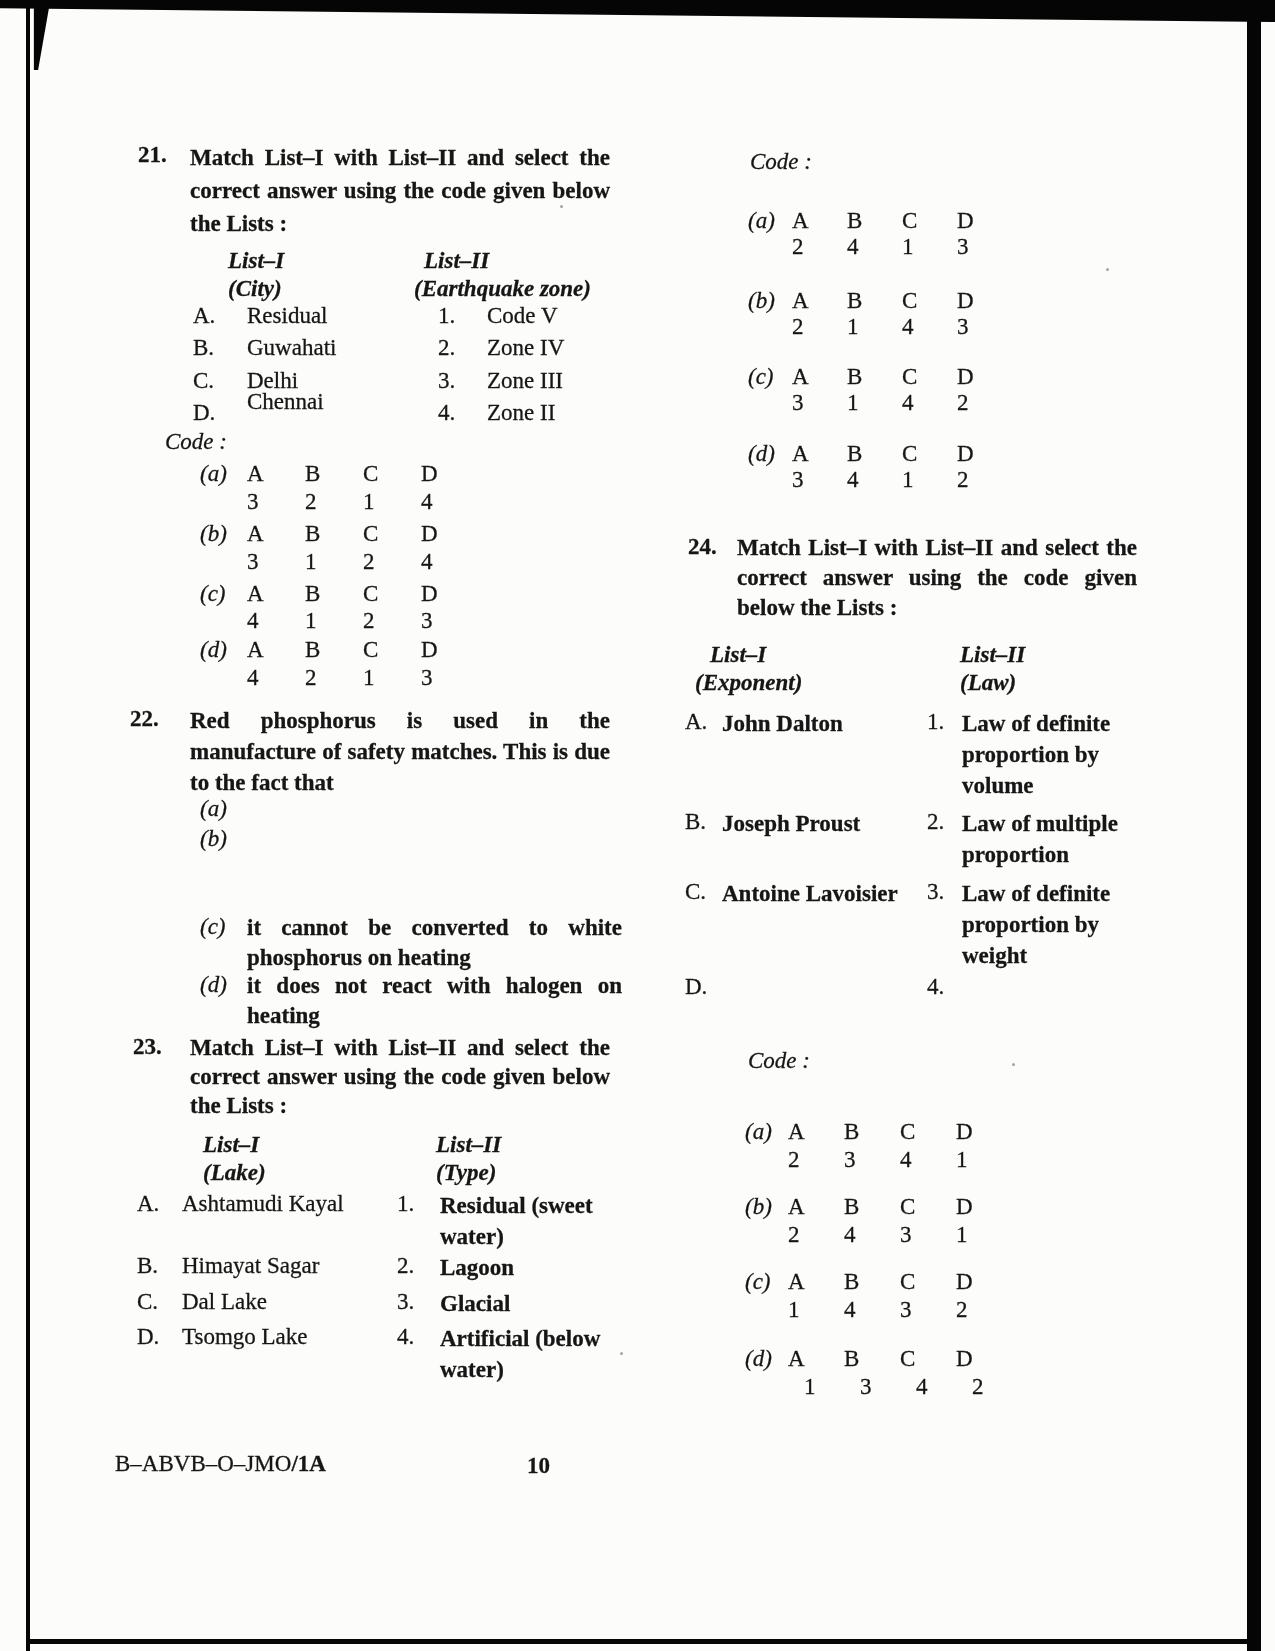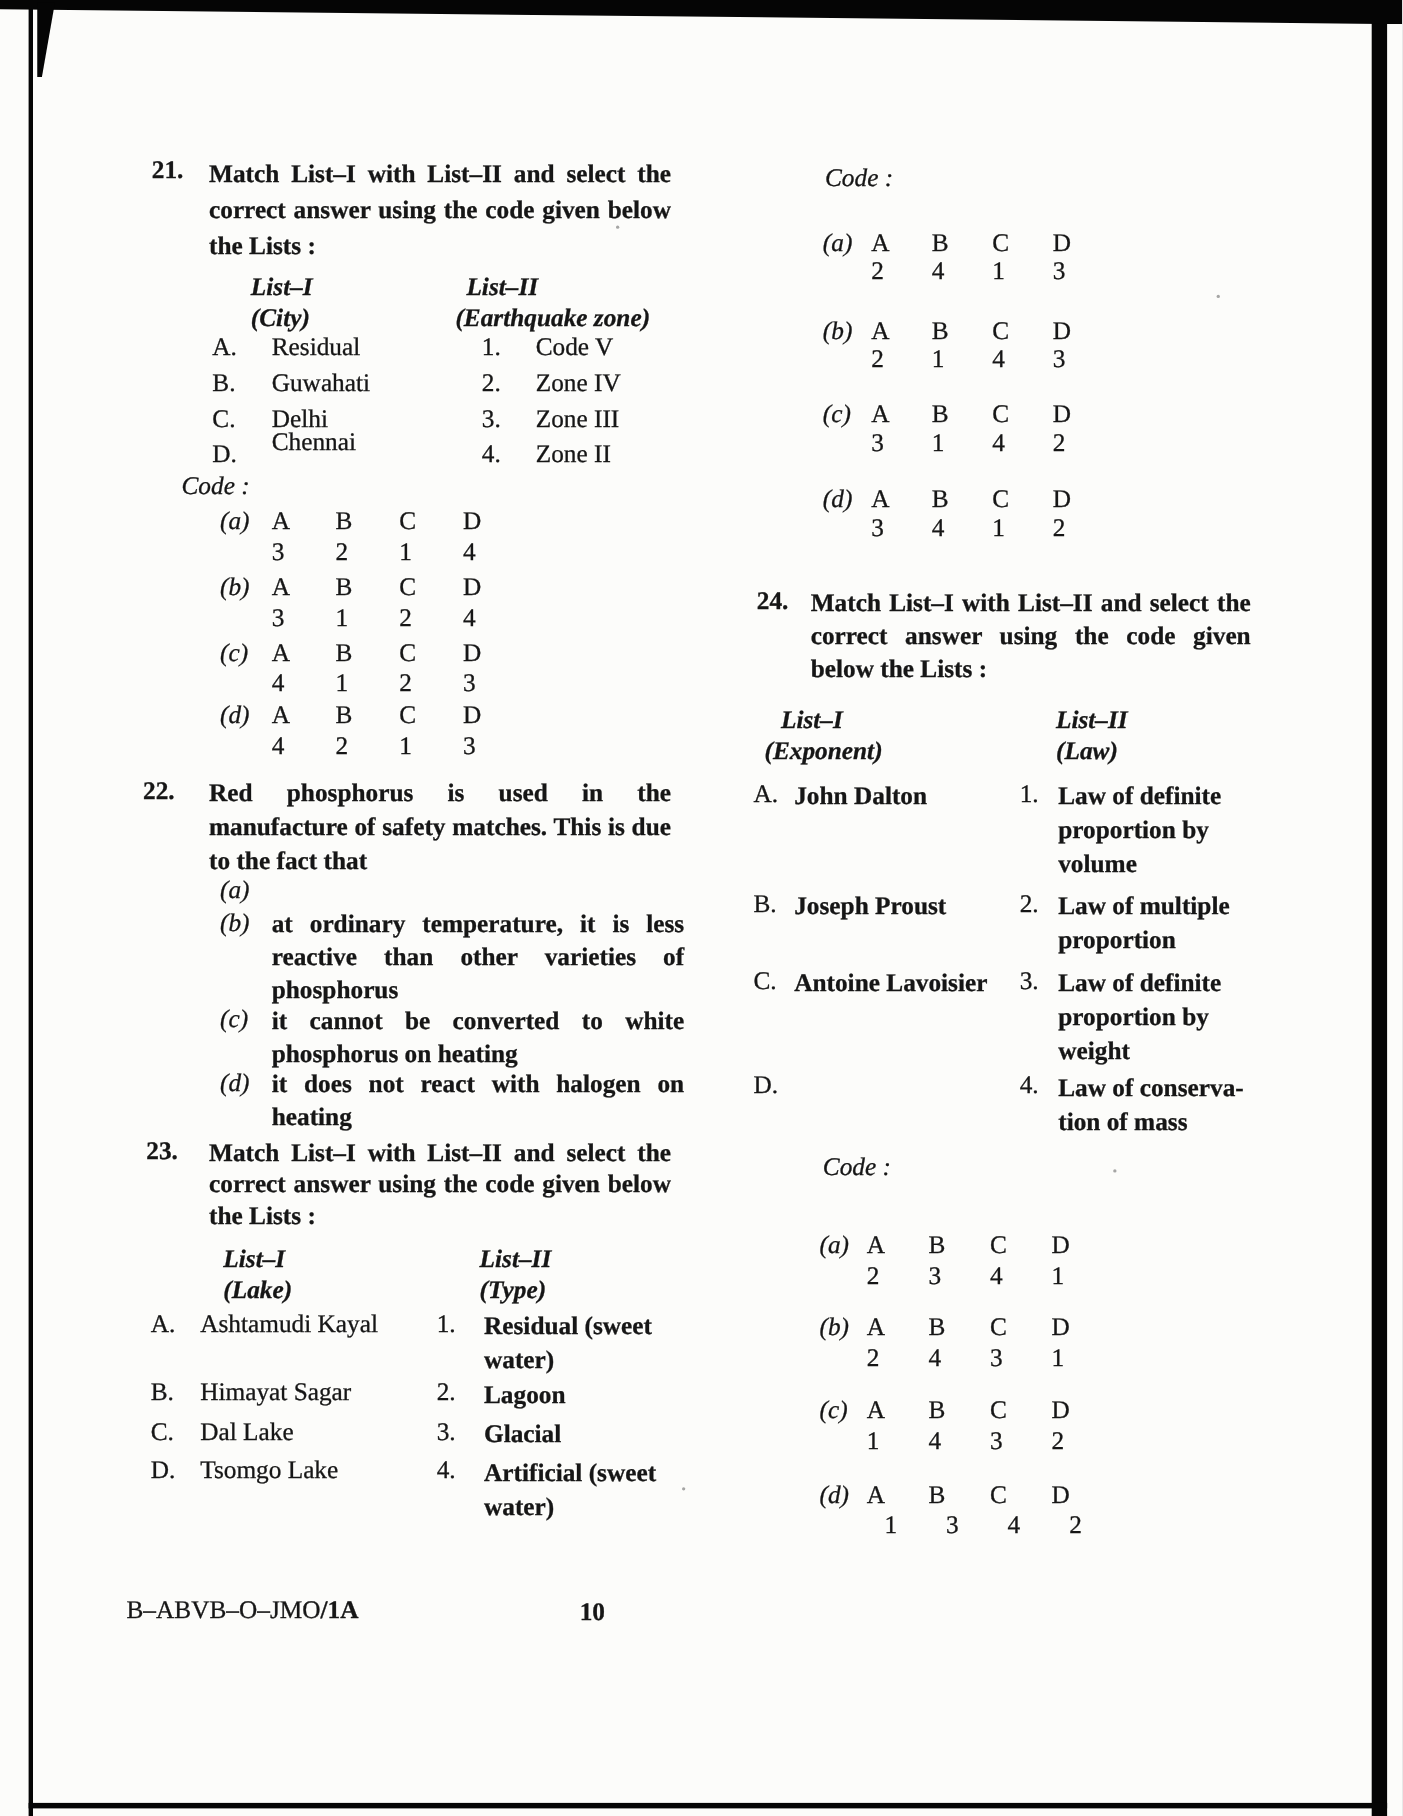--- a/index.html
+++ b/index.html
@@ -83,21 +83,20 @@
   <span class="t i" style="left:200px;top:636px">(d)</span>
   <div class="t cells58" style="left:247px;top:636px"><span>A</span><span>B</span><span>C</span><span>D</span></div>
   <div class="t cells58" style="left:247px;top:664px"><span>4</span><span>2</span><span>1</span><span>3</span></div>
 
   <span class="t b" style="left:130px;top:705px">22.</span>
   <div class="w j lh31" style="left:190px;top:705px;width:420px">Red phosphorus is used in the manufacture of safety matches. This is due to the fact that</div>
 
   <span class="t i" style="left:200px;top:795px">(a)</span>
 
   <span class="t i" style="left:200px;top:825px">(b)</span>
-  <div class="w j lh30" style="left:247px;top:825px;width:375px">at ordinary temperature, it is less reactive than other varieties of phosphorus</div>
 
   <span class="t i" style="left:200px;top:913px">(c)</span>
   <div class="w j lh30" style="left:247px;top:913px;width:375px">it cannot be converted to white phosphorus on heating</div>
 
   <span class="t i" style="left:200px;top:971px">(d)</span>
   <div class="w j lh30" style="left:247px;top:971px;width:375px">it does not react with halogen on heating</div>
 
   <span class="t b" style="left:133px;top:1033px">23.</span>
   <div class="w j lh29" style="left:190px;top:1033px;width:420px">Match List–I with List–II and select the correct answer using the code given below the Lists :</div>
 
@@ -118,21 +117,21 @@
   <div class="w ml lh31" style="left:440px;top:1252px;width:180px">Lagoon</div>
 
   <span class="t" style="left:137px;top:1288px">C.</span>
   <span class="t" style="left:182px;top:1288px">Dal Lake</span>
   <span class="t" style="left:397px;top:1288px">3.</span>
   <div class="w ml lh31" style="left:440px;top:1288px;width:180px">Glacial</div>
 
   <span class="t" style="left:137px;top:1323px">D.</span>
   <span class="t" style="left:182px;top:1323px">Tsomgo Lake</span>
   <span class="t" style="left:397px;top:1323px">4.</span>
-  <div class="w ml lh31" style="left:440px;top:1323px;width:180px">Artificial (sweet
+  <div class="w ml lh31" style="left:440px;top:1323px;width:180px">Artificial (below
 water)</div>
 
   <span class="t" style="left:115px;top:1450px"><span>B–ABVB–O–JMO</span><span class="b">/1A</span></span>
   <span class="t b" style="left:527px;top:1452px">10</span>
 
   <span class="t i" style="left:750px;top:148px">Code :</span>
 
   <span class="t i" style="left:748px;top:207px">(a)</span>
   <div class="t cells55" style="left:792px;top:207px"><span>A</span><span>B</span><span>C</span><span>D</span></div>
   <div class="t cells55" style="left:792px;top:233px"><span>2</span><span>4</span><span>1</span><span>3</span></div>
@@ -172,22 +171,20 @@
 
   <span class="t" style="left:685px;top:878px">C.</span>
   <div class="w ml lh31" style="left:722px;top:878px;width:195px">Antoine Lavoisier</div>
   <span class="t" style="left:927px;top:878px">3.</span>
   <div class="w ml lh31" style="left:962px;top:878px;width:195px">Law of definite
 proportion by
 weight</div>
 
   <span class="t" style="left:685px;top:973px">D.</span>
   <span class="t" style="left:927px;top:973px">4.</span>
-  <div class="w ml lh31" style="left:962px;top:973px;width:195px">Law of conserva-
-tion of mass</div>
 
   <span class="t i" style="left:748px;top:1047px">Code :</span>
 
   <span class="t i" style="left:745px;top:1118px">(a)</span>
   <div class="t cells56" style="left:788px;top:1118px"><span>A</span><span>B</span><span>C</span><span>D</span></div>
   <div class="t cells56" style="left:788px;top:1146px"><span>2</span><span>3</span><span>4</span><span>1</span></div>
 
   <span class="t i" style="left:745px;top:1193px">(b)</span>
   <div class="t cells56" style="left:788px;top:1193px"><span>A</span><span>B</span><span>C</span><span>D</span></div>
   <div class="t cells56" style="left:788px;top:1221px"><span>2</span><span>4</span><span>3</span><span>1</span></div>

